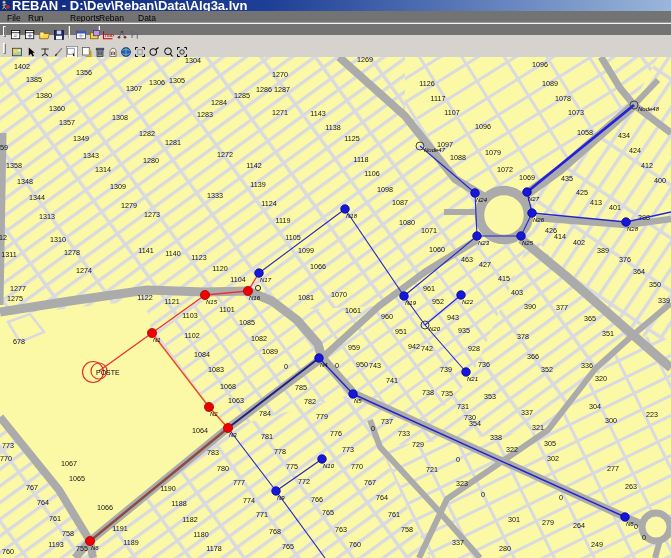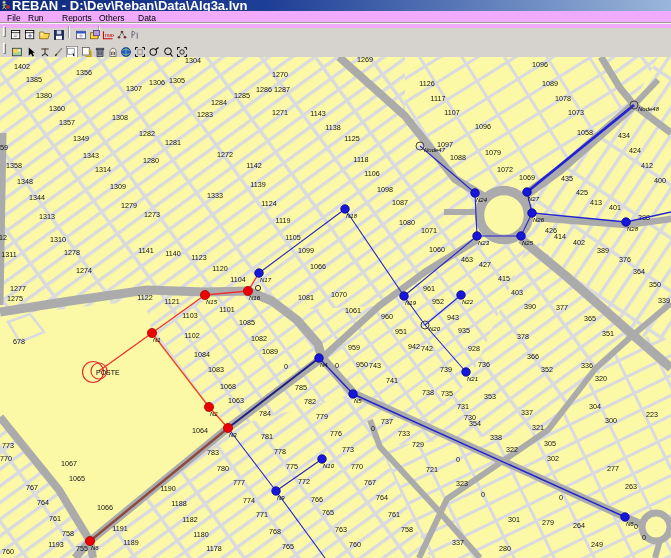--- a/index.html
+++ b/index.html
@@ -2,21 +2,21 @@
 <html><head>
 <meta charset="utf-8">
 <style>
 * { margin:0; padding:0; box-sizing:border-box; }
 body { width:671px; height:558px; overflow:hidden; font-family:"Liberation Sans", sans-serif; background:#d6d3ce; }
 .titlebar { position:absolute; left:0; top:0; width:671px; height:20px;
   background:linear-gradient(90deg,#10297c 0%, #1e3f96 40%, #9ab6da 100%);
   color:#fff; font-size:13px; font-weight:bold; line-height:11px; }
 .titlebar .ticon { position:absolute; left:1px; top:0px; }
 .titlebar .ttext { position:absolute; left:12px; top:0px; white-space:pre; }
-.menubar { position:absolute; left:0; top:11px; width:671px; height:17px; background:#f0abfc;
+.menubar { position:absolute; left:0; top:11px; width:671px; height:24px; background:#737373;
   font-size:8.5px; color:#000; }
 .menubar span { position:absolute; top:2px; }
 .sepline { position:absolute; left:0; top:22px; width:671px; height:2px;
   border-top:1px solid #9c9a94; border-bottom:1px solid #f5f4f2; }
 .grip1 { position:absolute; left:2.5px; top:26px; width:3px; height:11px; border:1px solid #808080; border-top-color:#fff; border-left-color:#fff; }
 .grip2 { position:absolute; left:2.5px; top:43px; width:3px; height:11px; border:1px solid #808080; border-top-color:#fff; border-left-color:#fff; }
 .tsep { position:absolute; width:2px; height:12px; border-left:1px solid #9c9a94; border-right:1px solid #fff; }
 .tbtn { position:absolute; width:12px; height:12px; }
 .map { position:absolute; left:0; top:57px; filter:blur(0.3px); }
 svg text { font-family:"Liberation Sans", sans-serif; }
@@ -27,22 +27,22 @@
   <span class="ticon"><svg width="10" height="10" viewBox="0 0 13 13">
 <circle cx="4" cy="3" r="2" fill="#d8d8d8" stroke="#555" stroke-width="0.8"></circle>
 <path d="M4 5 L4 9 L2 12 M4 9 L7 12 M2 7 L7 6" stroke="#cfcf60" stroke-width="1.2" fill="none"></path>
 <circle cx="9" cy="9" r="2.5" fill="#b03030"></circle>
 </svg></span>
   <span class="ttext">REBAN - D:\Dev\Reban\Data\Alg3a.lvn</span>
 </div>
 <div class="menubar">
   <span style="left:7px">File</span>
   <span style="left:28px">Run</span>
-  <span style="left:62px">Reports</span>
-  <span style="left:99px">Others</span>
+  <span style="left:70px">Reports</span>
+  <span style="left:99px">Reban</span>
   <span style="left:138px">Data</span>
 </div>
 <div class="sepline"></div>
 <div class="grip1"></div>
 <div class="tsep" style="left:68px; top:26px"></div>
 <div class="tsep" style="left:98px; top:26px"></div>
 <div class="tbtn" style="left:9.5px; top:26.5px"><svg width="12" height="12" viewBox="0 0 16 16">
       <rect x="2" y="2" width="11" height="11" fill="#fff" stroke="#000"></rect>
       <rect x="2" y="2" width="11" height="3" fill="#fff" stroke="#000"></rect>
       <path d="M5 8 L10 8 M5 10 L9 10" stroke="#888"></path>

